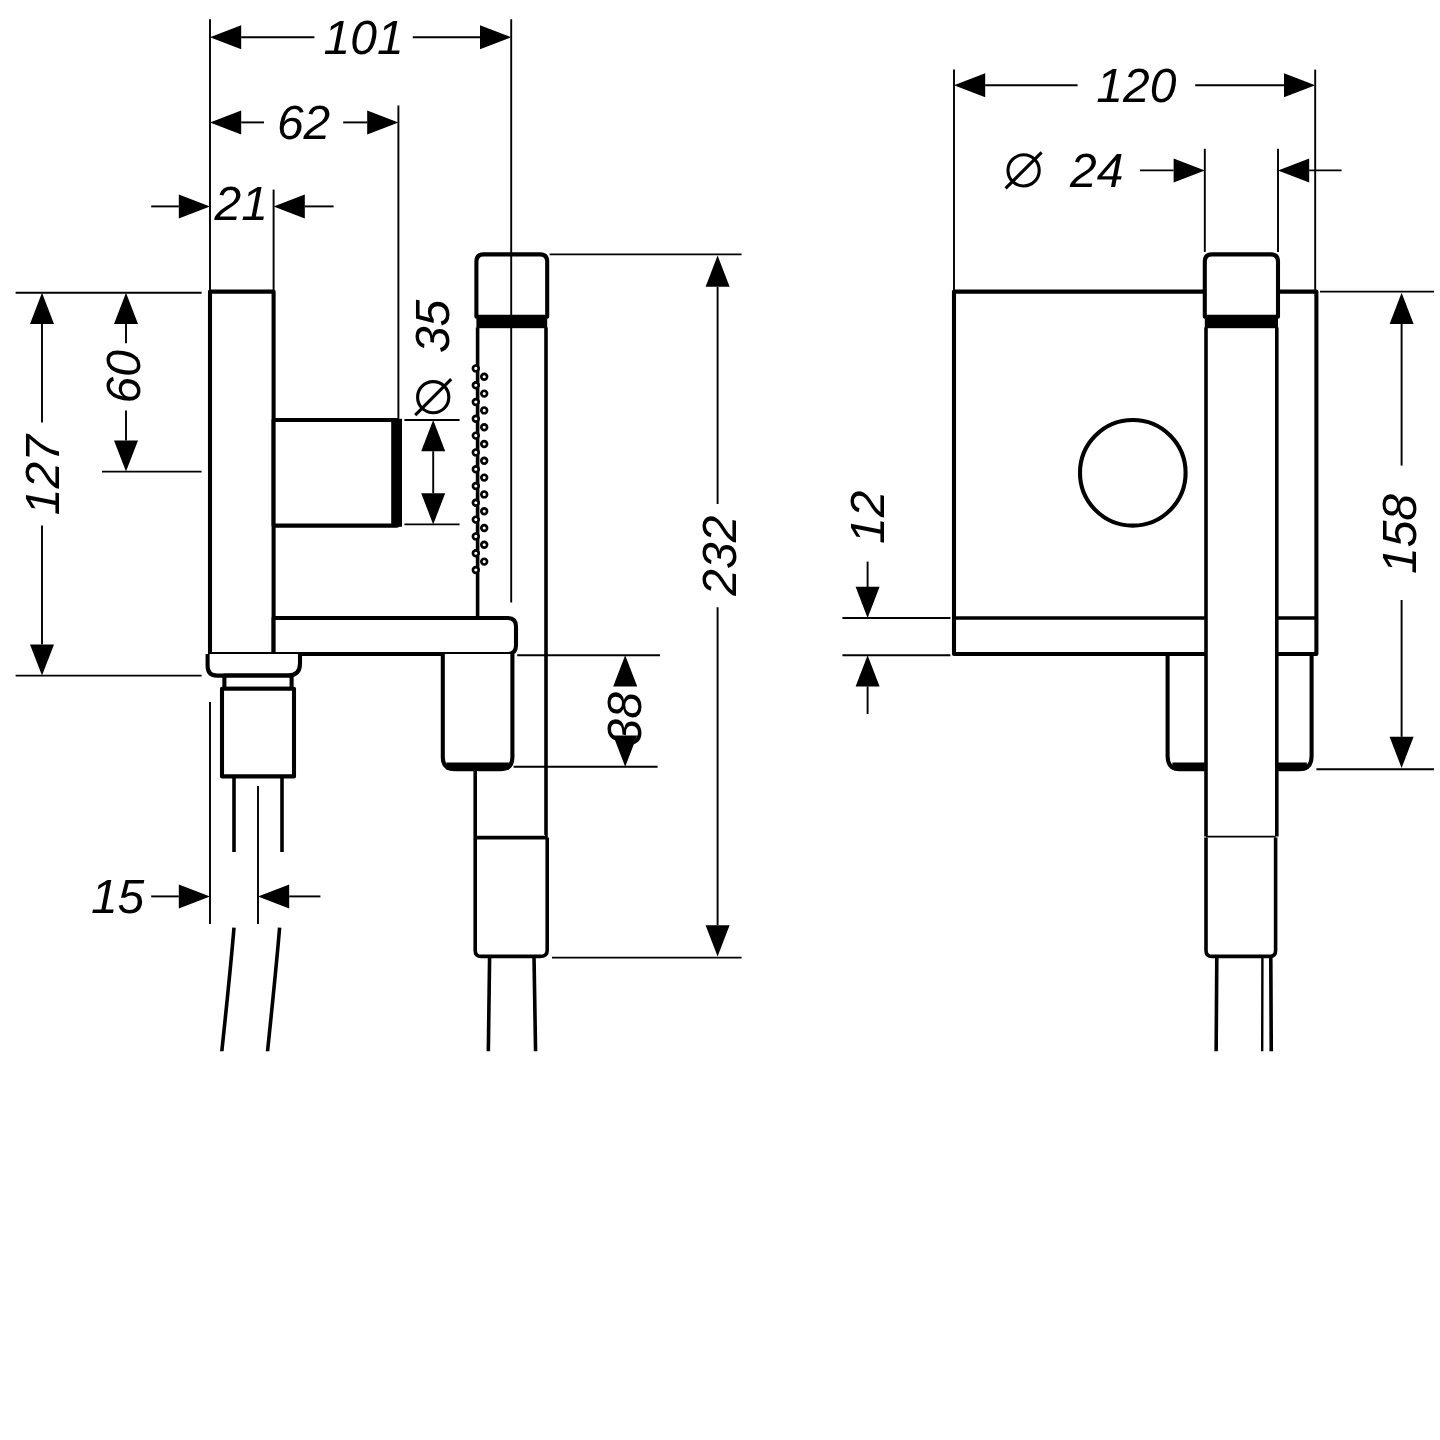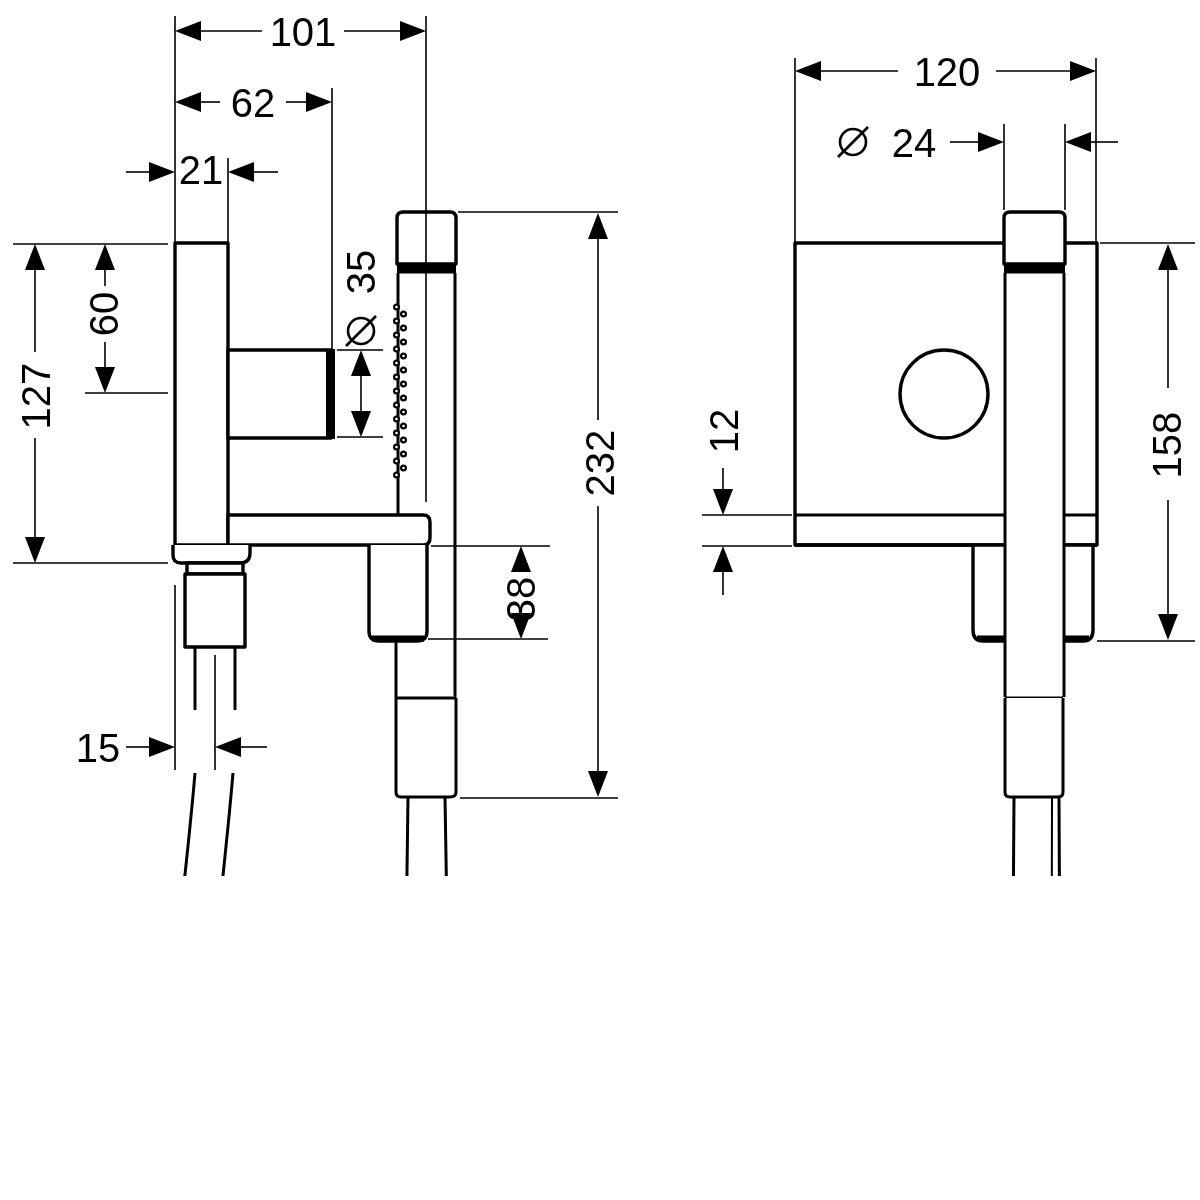--- a/index.html
+++ b/index.html
@@ -1,16 +1,16 @@
 <!DOCTYPE html>
 <html><head>
 <meta charset="utf-8">
 <style>
   html,body{margin:0;padding:0;background:#ffffff;}
-  .stage{width:1200px;height:876px;background:#fff;position:relative;}
+  .stage{width:1200px;height:876px;background:#fff;position:relative;font-style:italic;}
   svg{display:block;}
   .outline{fill:#fff;stroke:#000;stroke-width:3.4;stroke-linejoin:round;}
   .edge{fill:none;stroke:#000;stroke-width:3;stroke-linecap:butt;}
   .edge-thick{fill:none;stroke:#000;stroke-width:6;}
   .fillblack{fill:#000;stroke:none;}
   .thin{fill:none;stroke:#000;stroke-width:1.6;}
   .arr{fill:#000;stroke:none;}
   .dimtext{font-family:"Liberation Sans",sans-serif;font-size:40px;fill:#000;}
   .sym{fill:none;stroke:#000;stroke-width:2.6;}
 </style>

